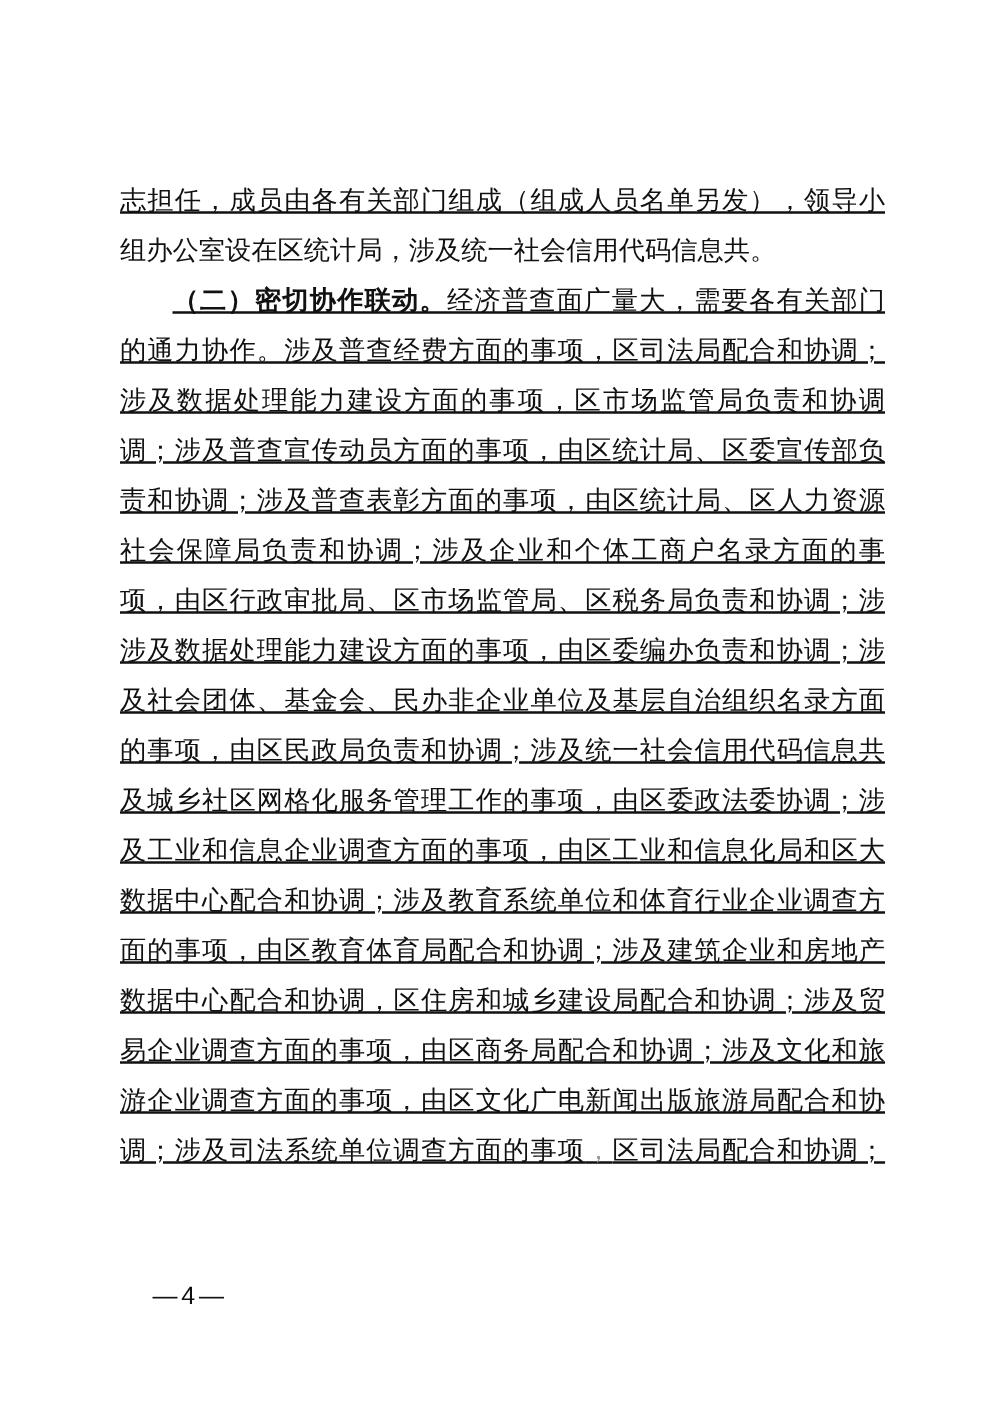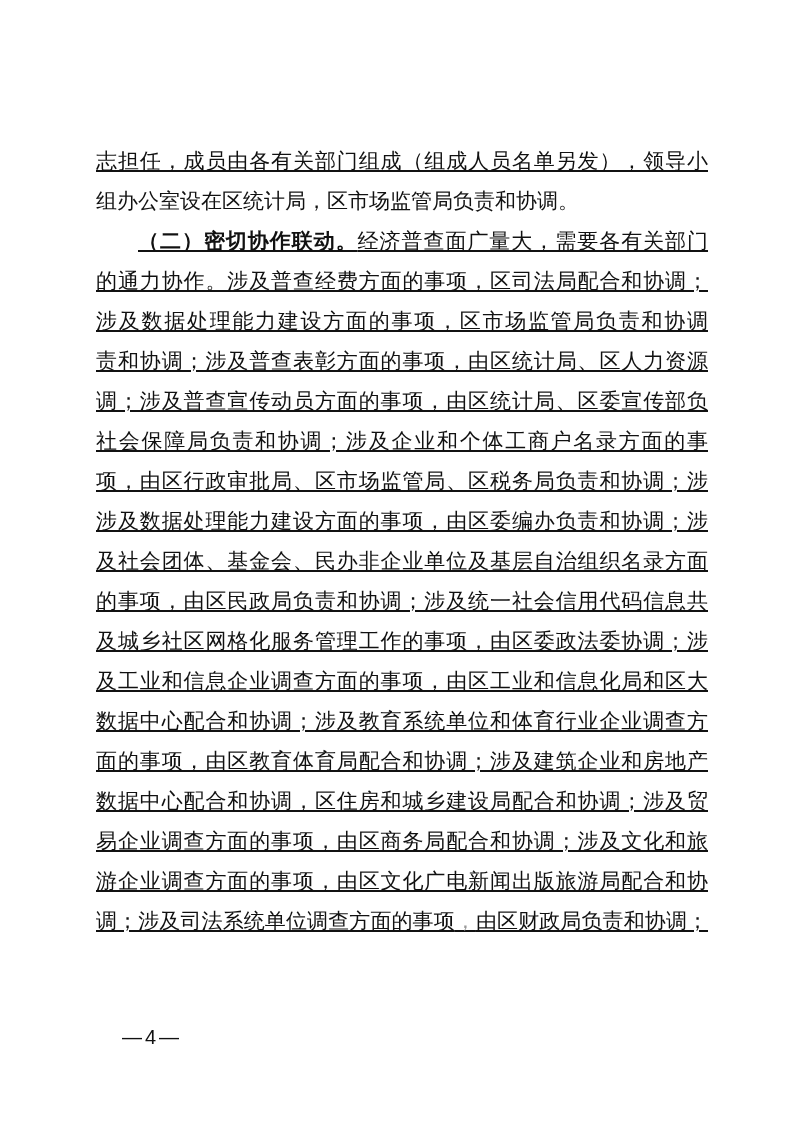--- a/index.html
+++ b/index.html
@@ -56,34 +56,34 @@
     letter-spacing: 3px;
     color: #111111;
   }
 </style>
 </head>
 <body>
 
 <div class="page">
   <div class="doc-body">
       <div class="line just"><span>志担任，成员由各有关部门组成（组成人员名单另发），领导小</span></div>
-      <div class="line"><span>组办公室设在区统计局，区市场监管局负责和协调。</span></div>
+      <div class="line"><span>组办公室设在区统计局，涉及统一社会信用代码信息共。</span></div>
       <div class="line just indent"><span class="seg-bold">（二）密切协作联动。</span><span>经济普查面广量大，需要各有关部门</span></div>
       <div class="line just"><span>的通力协作。涉及普查经费方面的事项，区司法局配合和协调；</span></div>
       <div class="line just"><span>涉及数据处理能力建设方面的事项，区市场监管局负责和协调</span></div>
+      <div class="line just"><span>调；涉及普查宣传动员方面的事项，由区统计局、区委宣传部负</span></div>
       <div class="line just"><span>责和协调；涉及普查表彰方面的事项，由区统计局、区人力资源</span></div>
-      <div class="line just"><span>调；涉及普查宣传动员方面的事项，由区统计局、区委宣传部负</span></div>
       <div class="line just"><span>社会保障局负责和协调；涉及企业和个体工商户名录方面的事</span></div>
       <div class="line just"><span>项，由区行政审批局、区市场监管局、区税务局负责和协调；涉</span></div>
       <div class="line just"><span>涉及数据处理能力建设方面的事项，由区委编办负责和协调；涉</span></div>
       <div class="line just"><span>及社会团体、基金会、民办非企业单位及基层自治组织名录方面</span></div>
       <div class="line just"><span>的事项，由区民政局负责和协调；涉及统一社会信用代码信息共</span></div>
       <div class="line just"><span>及城乡社区网格化服务管理工作的事项，由区委政法委协调；涉</span></div>
       <div class="line just"><span>及工业和信息企业调查方面的事项，由区工业和信息化局和区大</span></div>
       <div class="line just"><span>数据中心配合和协调；涉及教育系统单位和体育行业企业调查方</span></div>
       <div class="line just"><span>面的事项，由区教育体育局配合和协调；涉及建筑企业和房地产</span></div>
       <div class="line just"><span>数据中心配合和协调，区住房和城乡建设局配合和协调；涉及贸</span></div>
       <div class="line just"><span>易企业调查方面的事项，由区商务局配合和协调；涉及文化和旅</span></div>
       <div class="line just"><span>游企业调查方面的事项，由区文化广电新闻出版旅游局配合和协</span></div>
-      <div class="line just"><span>调；涉及司法系统单位调查方面的事项</span><span class="seg-faded">，</span><span>由区财政局负责和协调；</span></div>
+      <div class="line just"><span>调；涉及司法系统单位调查方面的事项</span><span class="seg-faded">，</span><span>区司法局配合和协调；</span></div>
     </div>
   <div class="footer-pagenum">—4—</div>
 </div>
 
 </body></html>

